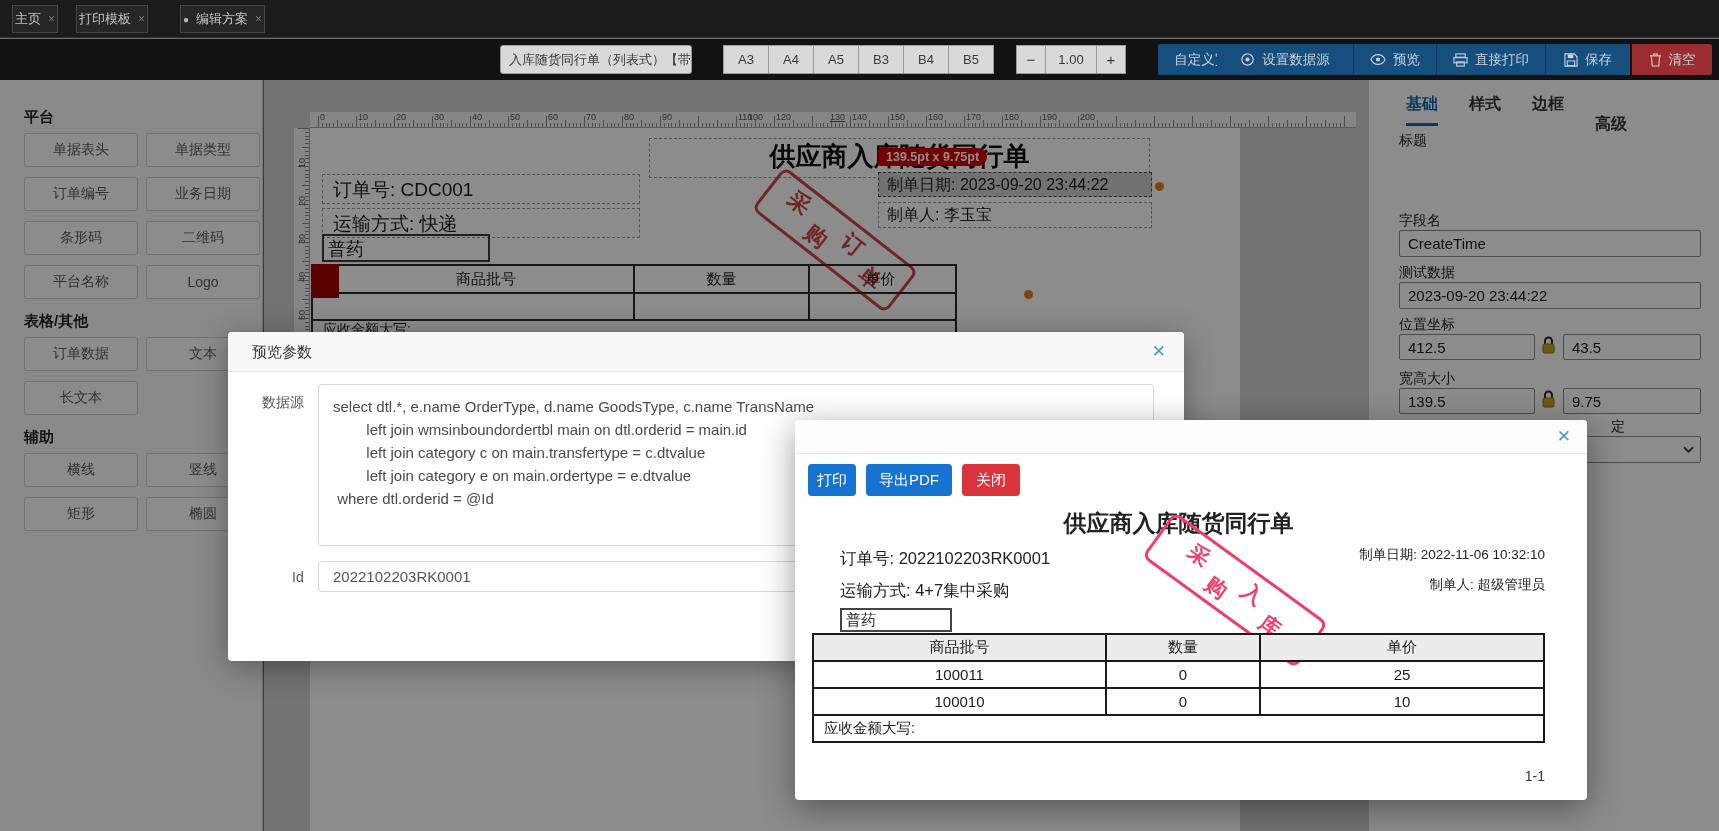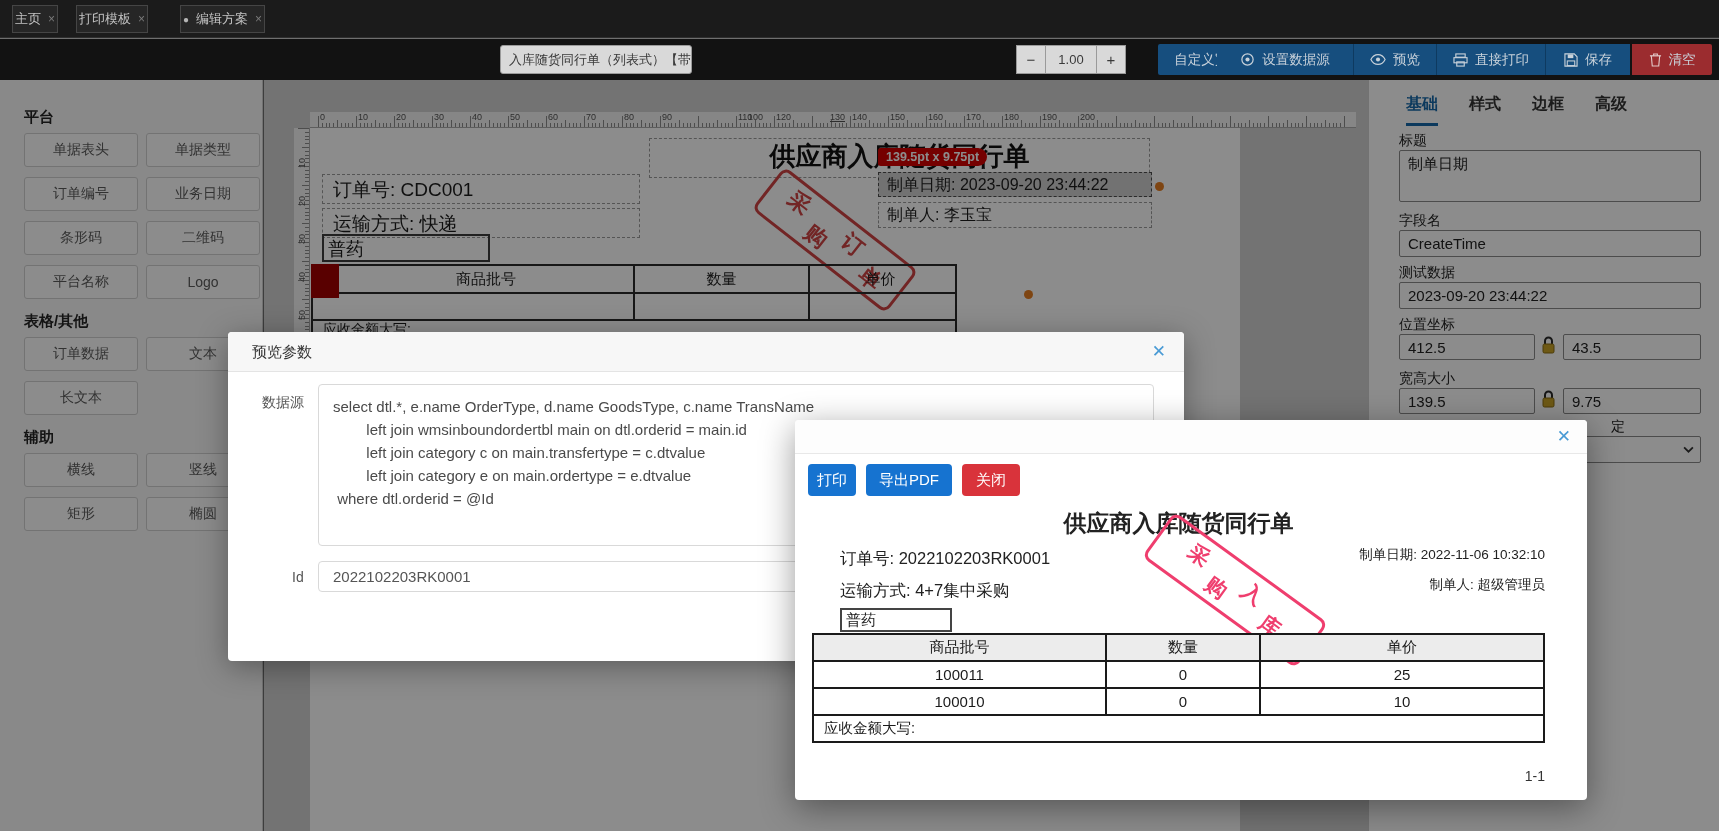--- a/index.html
+++ b/index.html
@@ -123,20 +123,28 @@
     <div class="tab" style="left:180px;">
       <span class="dot">●</span>
       <span>编辑方案</span>
       <span class="x">×</span>
     </div>
   </div>
 
   <div class="toolbar">
     <div class="tpl-select">入库随货同行单（列表式）【带</div>
 
+    <div class="paper-group">
+      <div class="paper-btn">A3</div>
+      <div class="paper-btn">A4</div>
+      <div class="paper-btn">A5</div>
+      <div class="paper-btn">B3</div>
+      <div class="paper-btn">B4</div>
+      <div class="paper-btn">B5</div>
+    </div>
 
     <div class="zoom-group">
       <div class="zoom-btn">−</div>
       <div class="zoom-val">1.00</div>
       <div class="zoom-btn">+</div>
     </div>
 
     <div class="tb-btn tb-blue tb-custom">
       <span>自定义宽高</span>
     </div>
@@ -614,24 +622,23 @@
     <div class="redsq" style="left:1px;top:136px;width:28px;height:34px;"></div>
   </div>
 
   <div class="handle" style="left:1155px;top:182px;"></div>
   <div class="handle" style="left:1024px;top:290px;"></div>
 
   <div class="props">
     <div class="ptab active" style="left:37px;">基础</div>
     <div class="ptab" style="left:100px;">样式</div>
     <div class="ptab" style="left:163px;">边框</div>
-    <div class="ptab" style="left:226px;">高级</div>
+    <div class="ptab" style="left:226px;margin-top:20px;">高级</div>
 
     <div class="plabel" style="left:30px;top:52px;">标题</div>
-    <textarea class="pinput" style="left: 30px; top: 70px; width: 302px; height: 52px;">制单日期</textarea>
 
     <div class="plabel" style="left:30px;top:132px;">字段名</div>
     <input class="pinput" style="left: 30px; top: 150px; width: 302px; height: 27px;" value="CreateTime">
 
     <div class="plabel" style="left:30px;top:184px;">测试数据</div>
     <input class="pinput" style="left: 30px; top: 202px; width: 302px; height: 27px;" value="2023-09-20 23:44:22">
 
     <div class="plabel" style="left:30px;top:236px;">位置坐标</div>
     <input class="pinput" style="left: 30px; top: 254px; width: 136px; height: 26px;" value="412.5">
     <span class="abs" style="left:172px;top:256px;">

